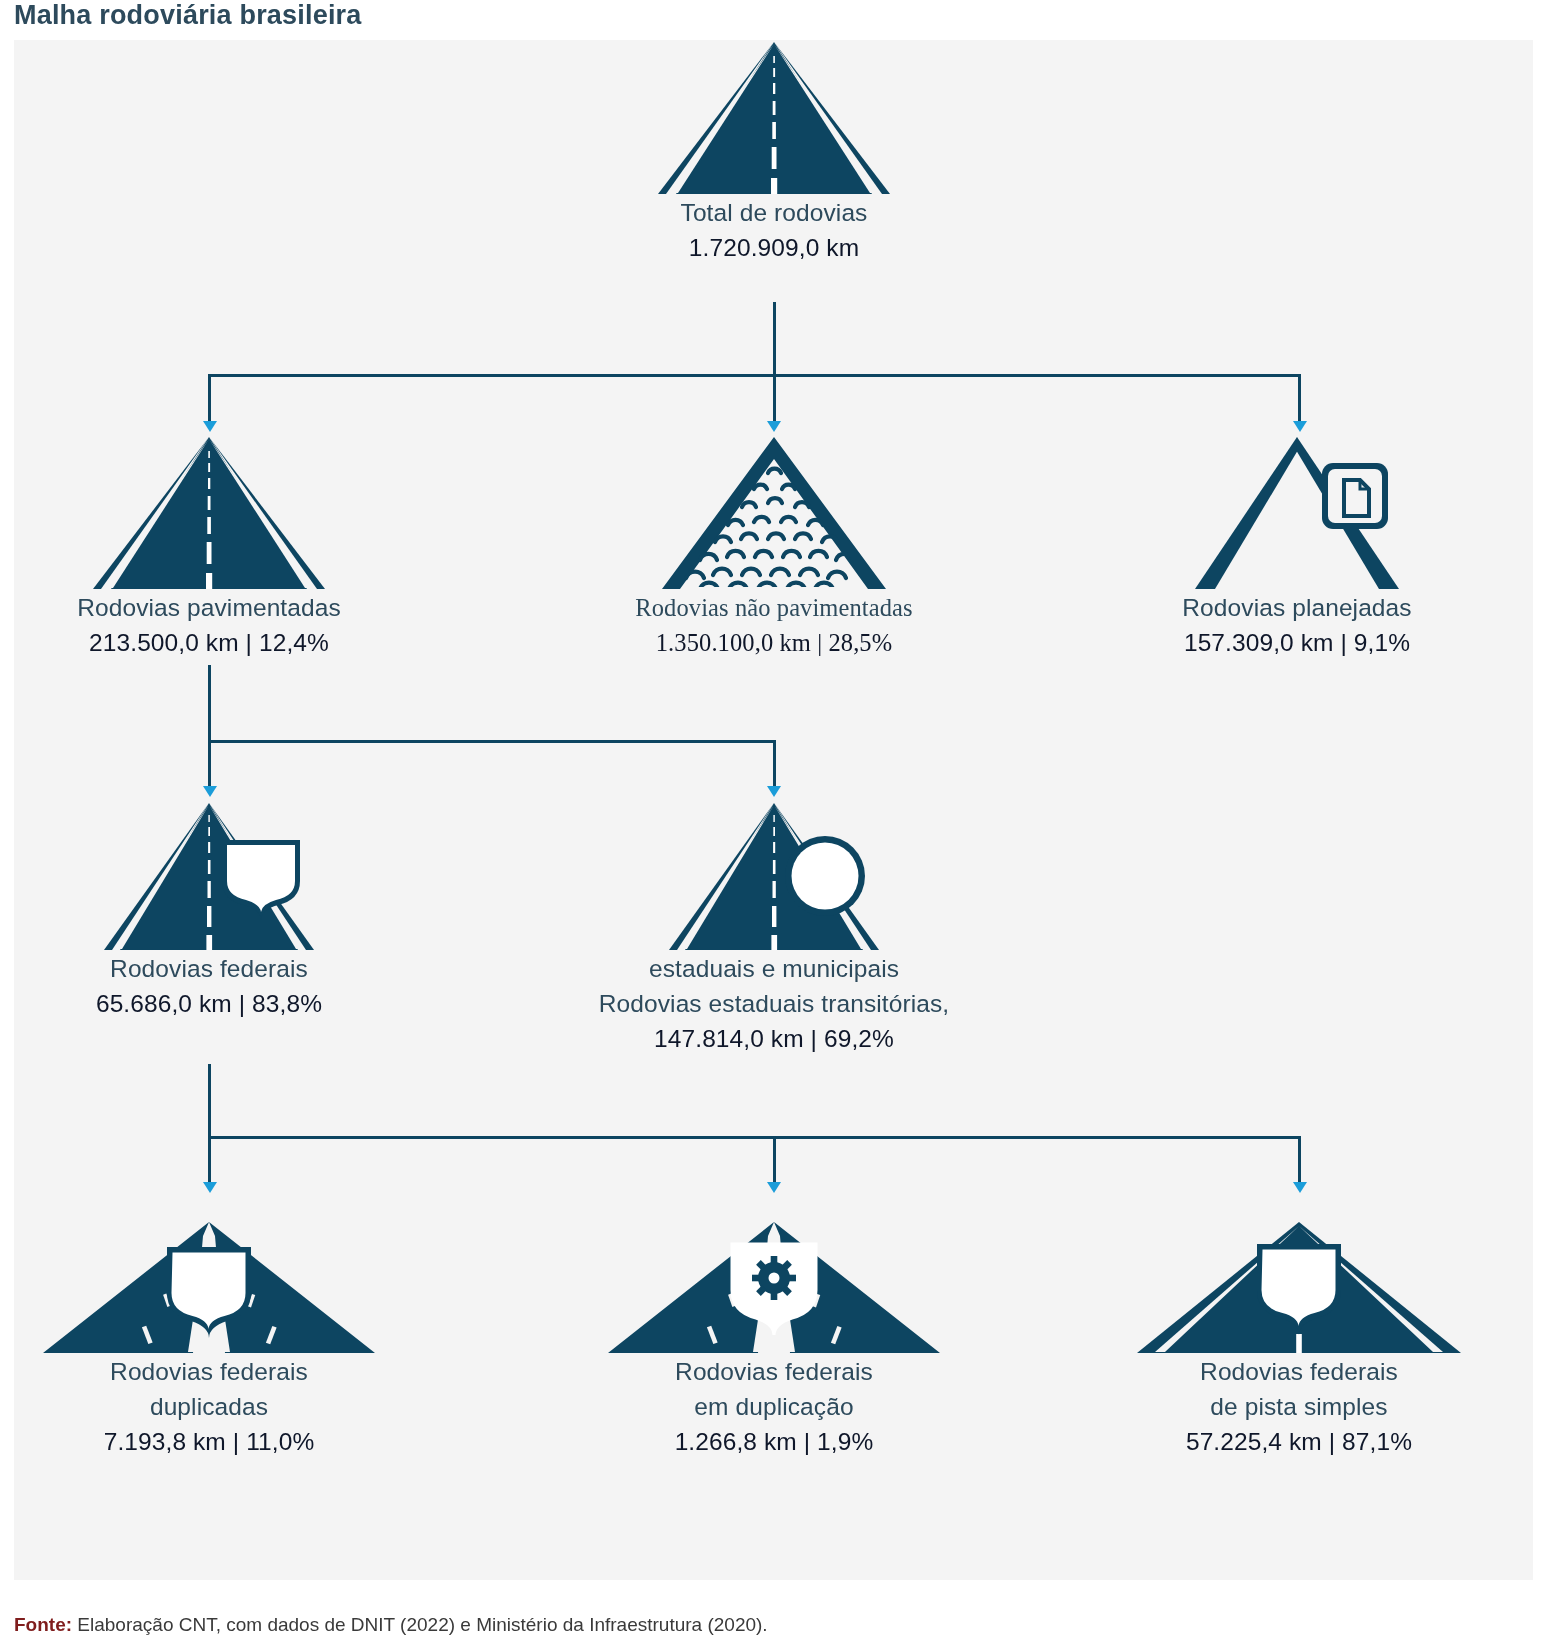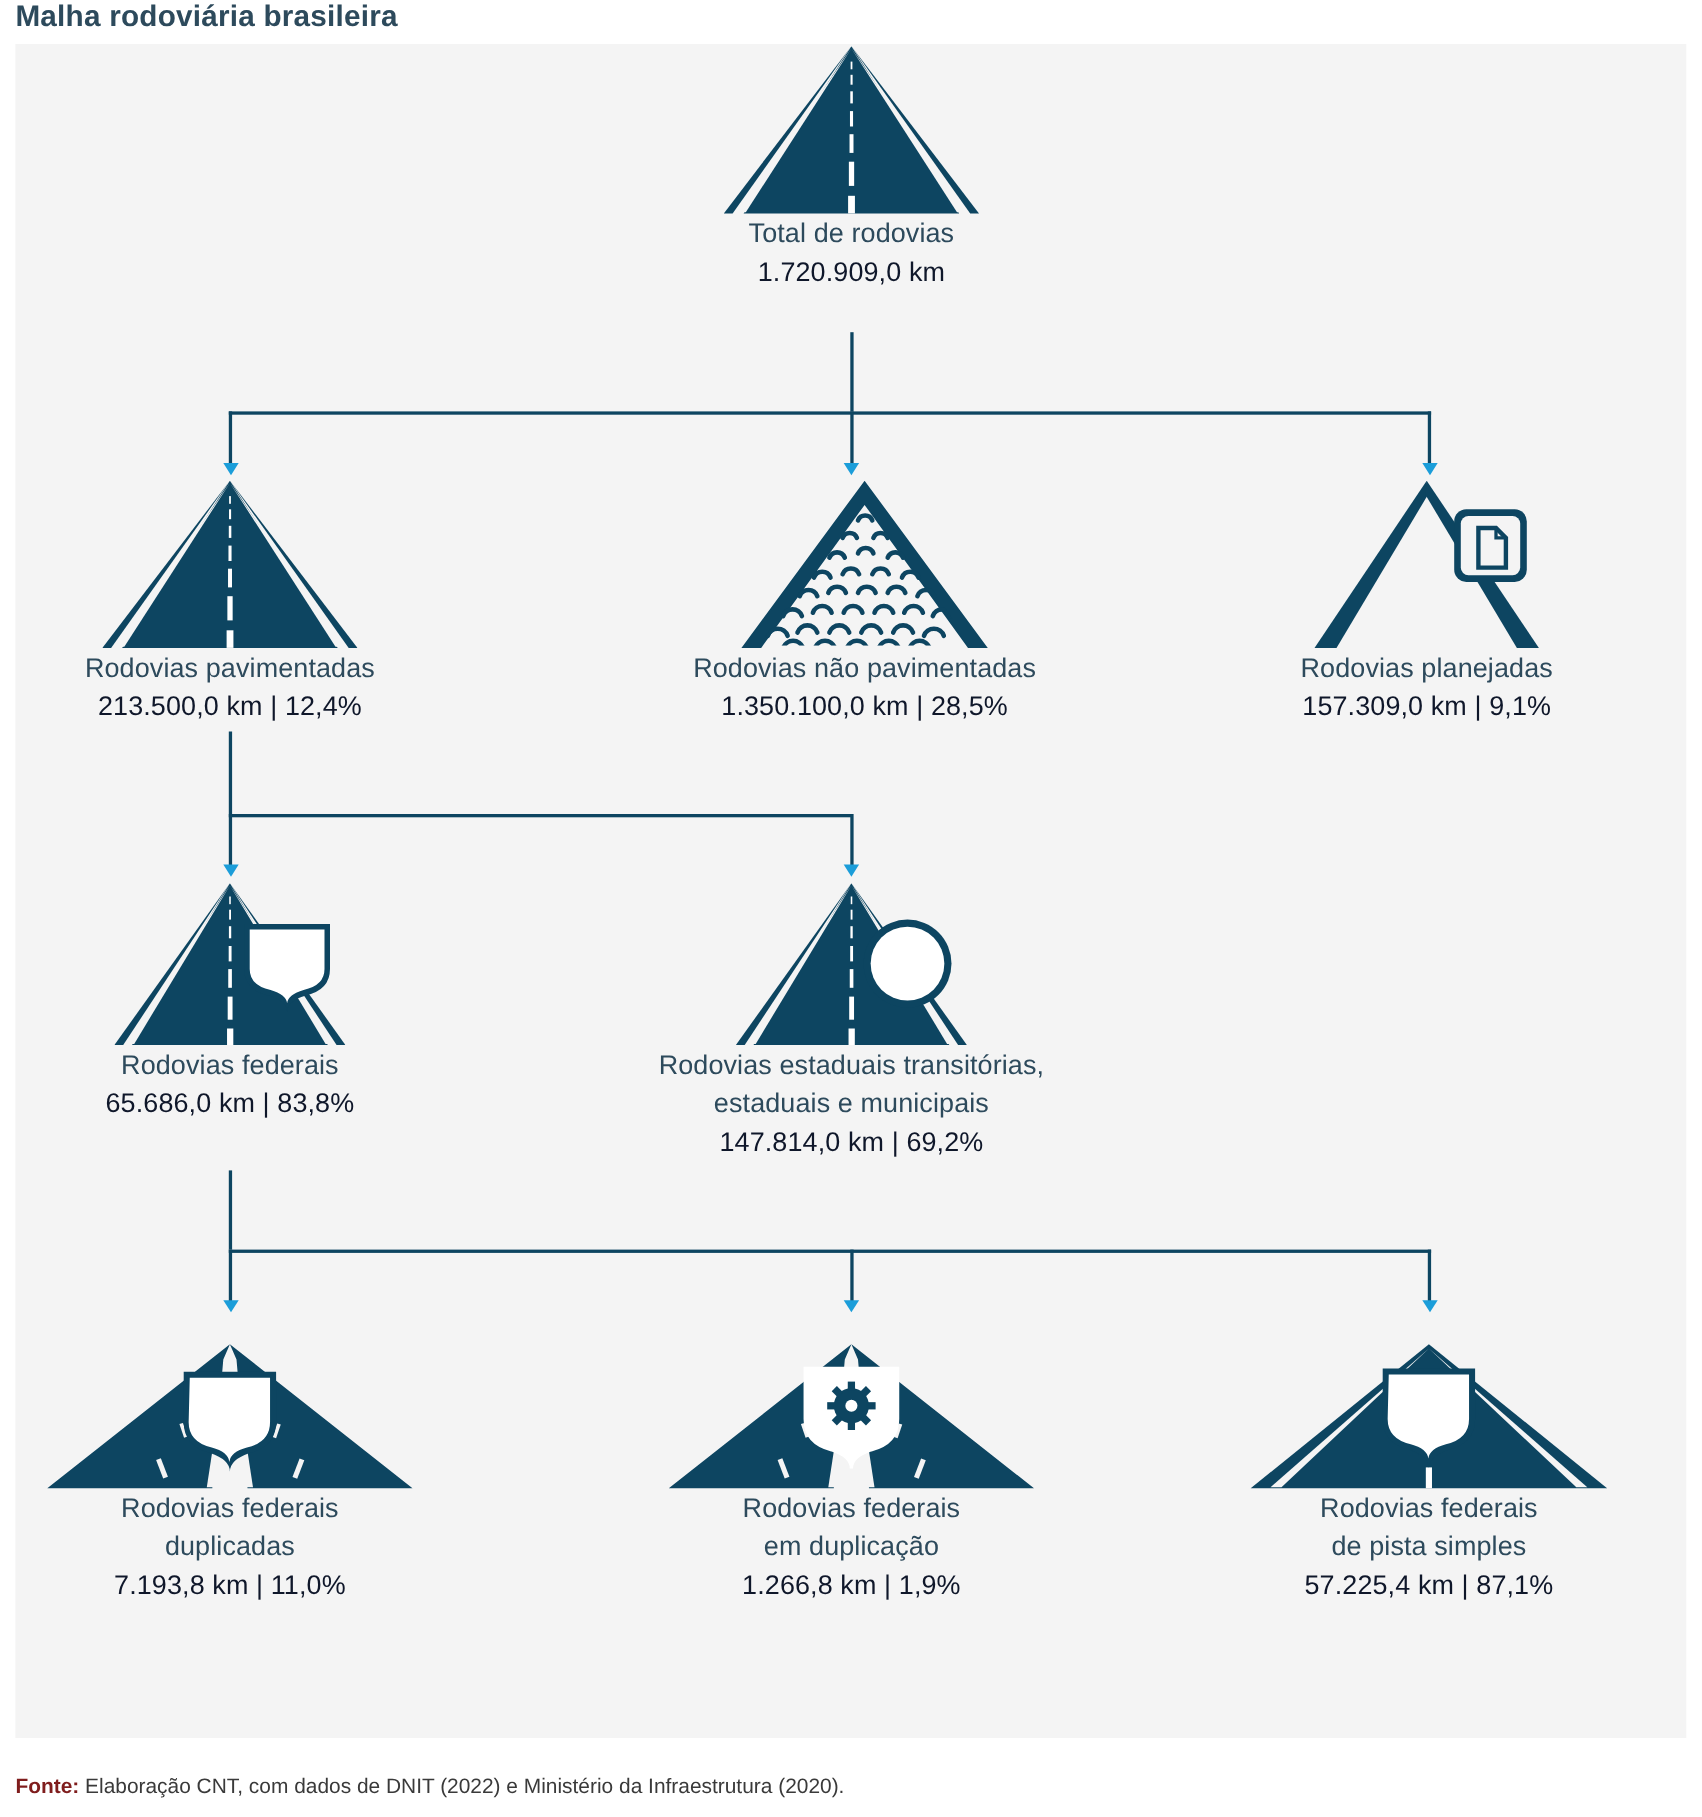--- a/index.html
+++ b/index.html
@@ -155,21 +155,21 @@
             <rect x="114.3" y="80" width="3.6" height="17"></rect>
             <rect x="113.7" y="105" width="4.8" height="22"></rect>
             <rect x="113.0" y="136" width="6.2" height="16"></rect>
           </g>
         </svg>
       </div>
       <div class="nlabel">Rodovias pavimentadas</div>
       <div class="nvalue">213.500,0 km | 12,4%</div>
     </div>
 
-    <div class="node" style="left:547px; top:397px; width:450px;">
+    <div class="node" style="left:535px; top:397px; width:450px;font-family:Liberation Serif, serif;">
       <div class="icon-wrap" style="width:232px;height:153px;">
         <svg viewBox="0 0 232 153" width="232" height="153">
           <defs>
             <clipPath id="triclip">
               <polygon points="116,6 212,150 20,150"></polygon>
             </clipPath>
           </defs>
 
           <polygon points="116,0 4,152 22,152 116,22 210,152 228,152" fill="#0d4561"></polygon>
 
@@ -283,22 +283,22 @@
             <rect x="103.9" y="57" width="2.6" height="14"></rect>
             <rect x="103.5" y="78" width="3.3" height="17"></rect>
             <rect x="103.0" y="103" width="4.4" height="21"></rect>
             <rect x="102.4" y="132" width="5.7" height="15"></rect>
           </g>
 
           <circle cx="156" cy="73" r="40" fill="#0d4561"></circle>
           <circle cx="156" cy="73" r="33.5" fill="#ffffff"></circle>
         </svg>
       </div>
+      <div class="nlabel wrap">estaduais e municipais</div>
       <div class="nlabel wrap">Rodovias estaduais transitórias,</div>
-      <div class="nlabel wrap">estaduais e municipais</div>
       <div class="nvalue">147.814,0 km | 69,2%</div>
     </div>
 
     <div class="vline" style="left:194px; top:1024px; height:72px;"></div>
     <div class="hline" style="left:194px; top:1096px; width:1093px;"></div>
     <div class="arrow-stem" style="left:194px; top:1096px; height:48px;"></div>
     <div class="arrow" style="left:188.5px; top:1142px;"></div>
     <div class="arrow-stem" style="left:758.5px; top:1096px; height:48px;"></div>
     <div class="arrow" style="left:753px; top:1142px;"></div>
     <div class="arrow-stem" style="left:1284px; top:1096px; height:48px;"></div>

